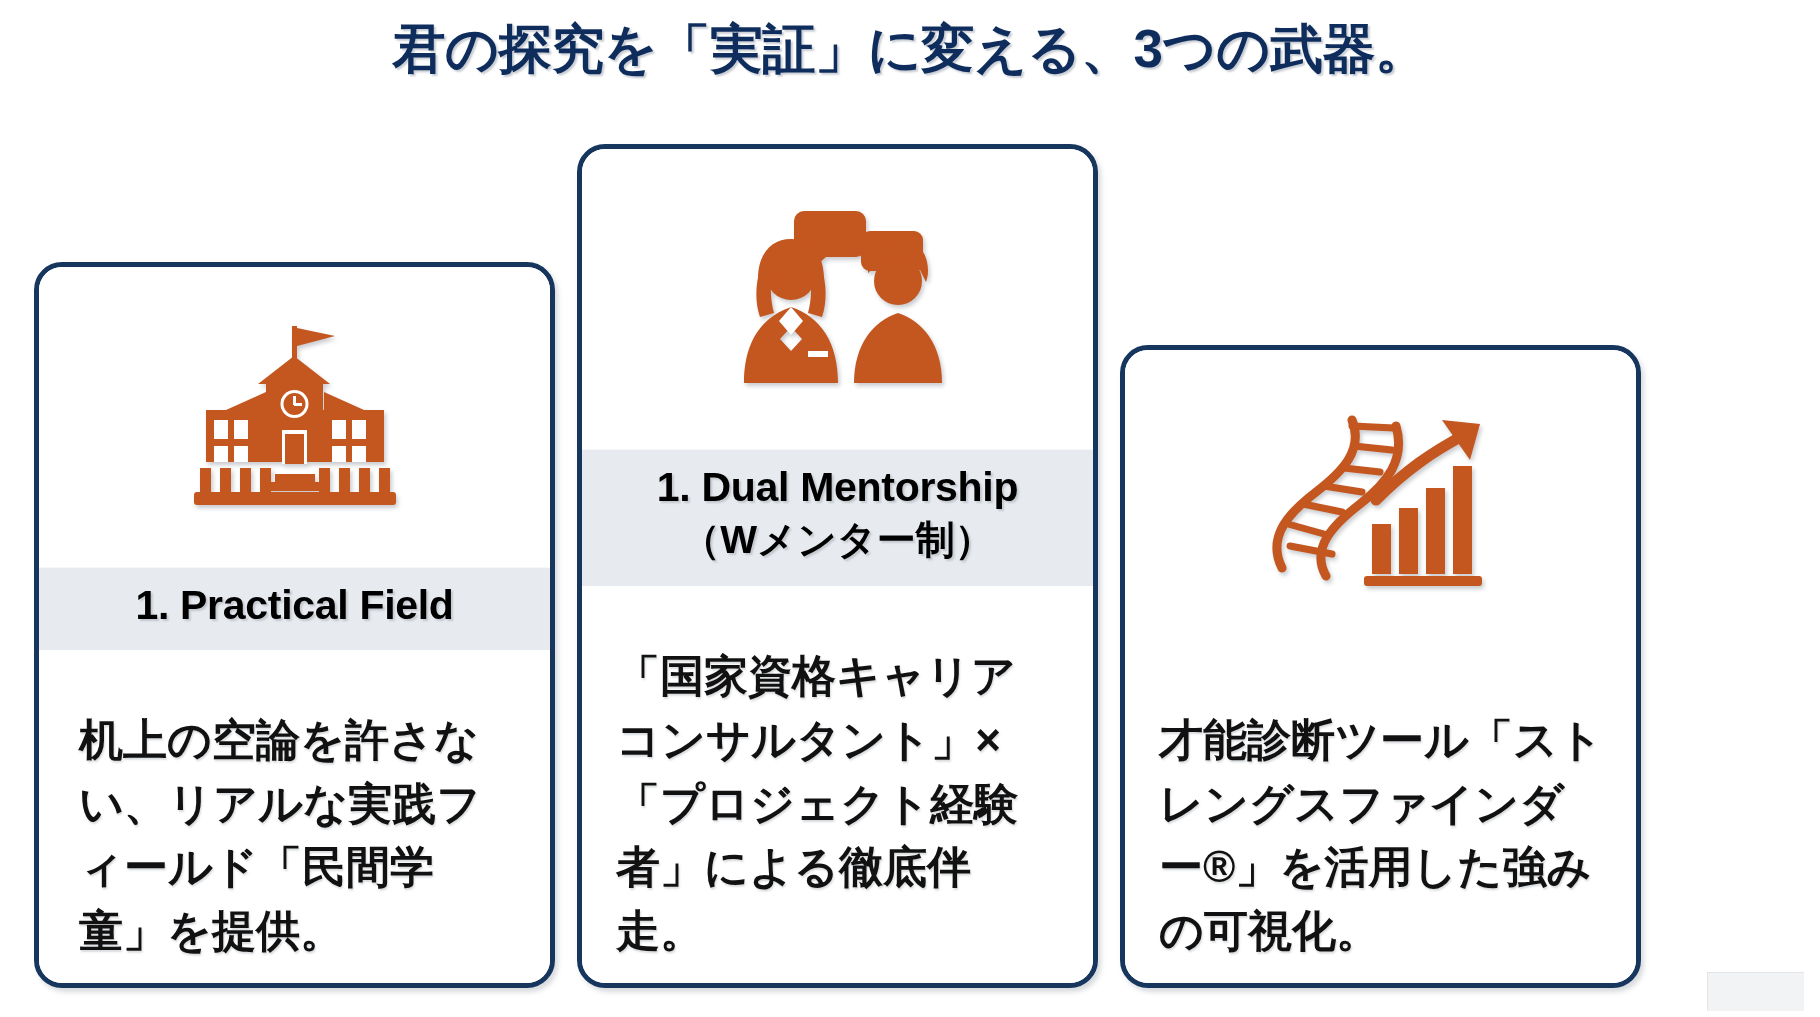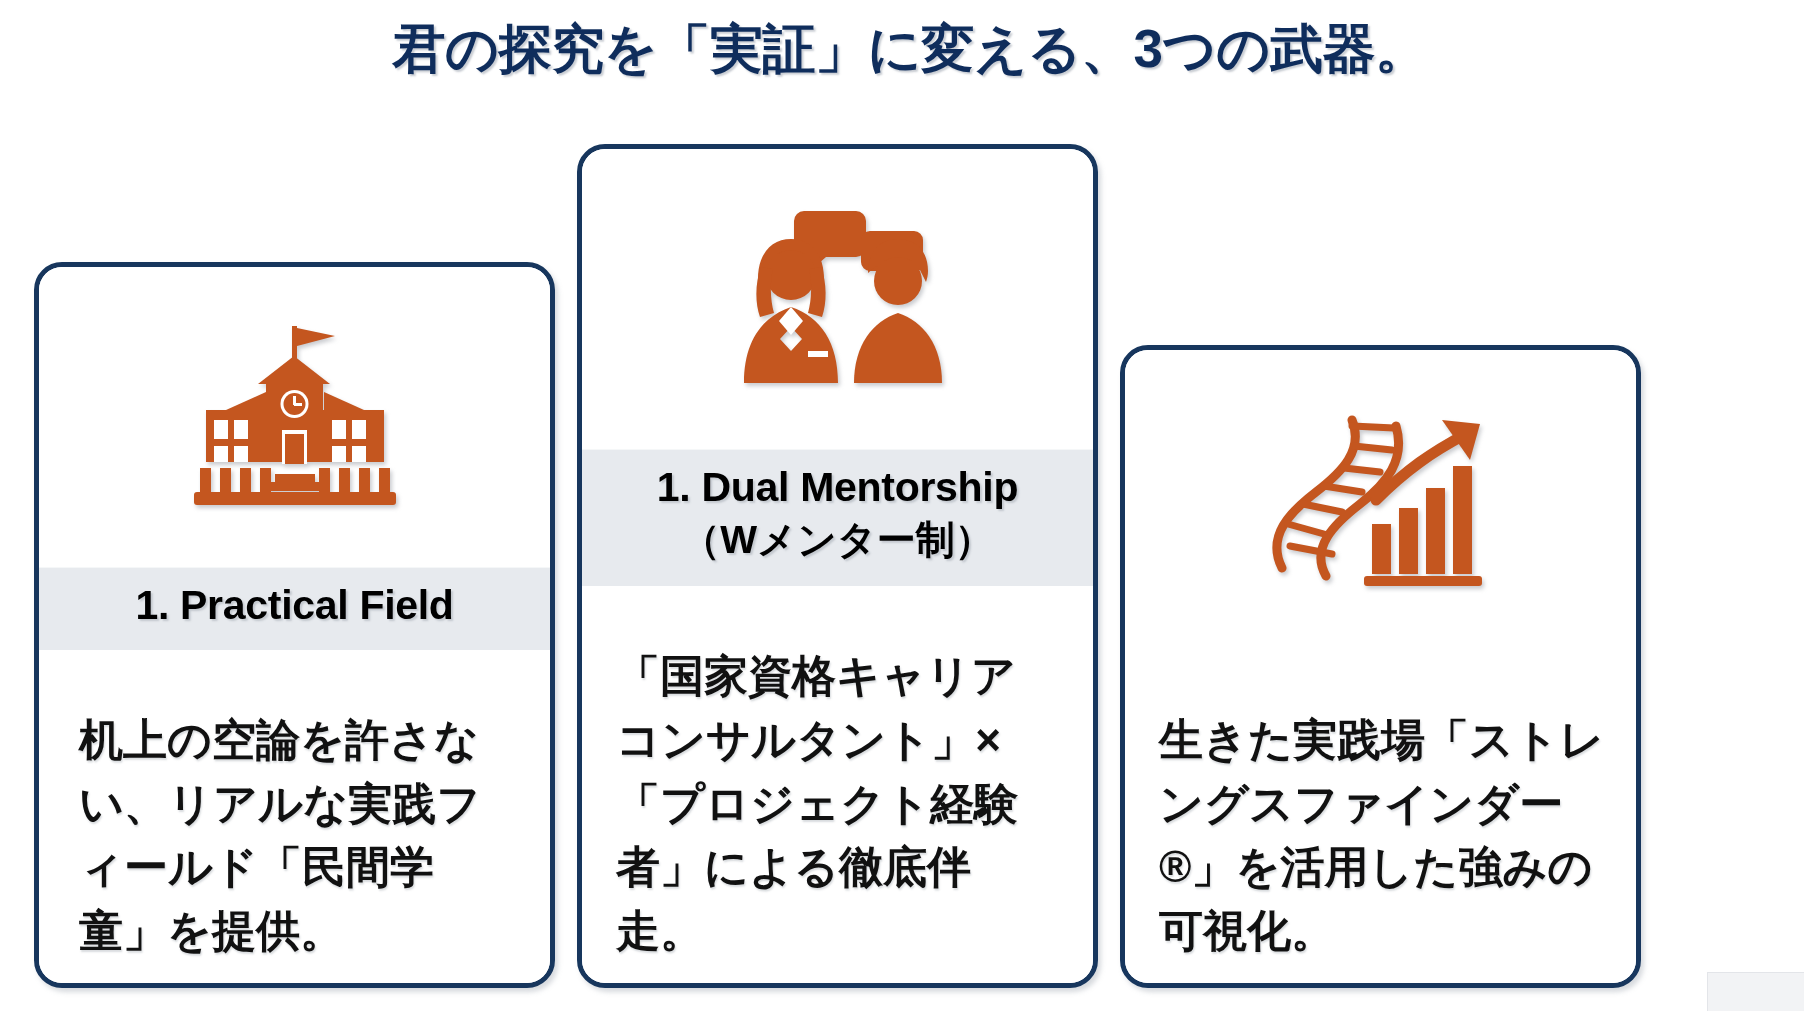--- a/index.html
+++ b/index.html
@@ -267,20 +267,20 @@
             <rect x="197" y="66" width="19" height="108"></rect>
 
             <rect x="108" y="176" width="118" height="10" rx="3"></rect>
 
             <path d="M120 100 C150 70 176 52 210 34" stroke="#c4561f" stroke-width="11" fill="none" stroke-linecap="round"></path>
             <path d="M186 20 L224 24 L214 60 Z"></path>
           </svg>
         </span>
       </div>
       <div class="card-body">
-        <div class="card-text">生きた実践場「ストレングスファインダー®」を活用した強みの可視化。</div>
+        <div class="card-text">才能診断ツール「ストレングスファインダー®」を活用した強みの可視化。</div>
       </div>
     </div>
 
   </div>
 
   <div class="corner-mark"></div>
 </div>
 
 </body></html>

